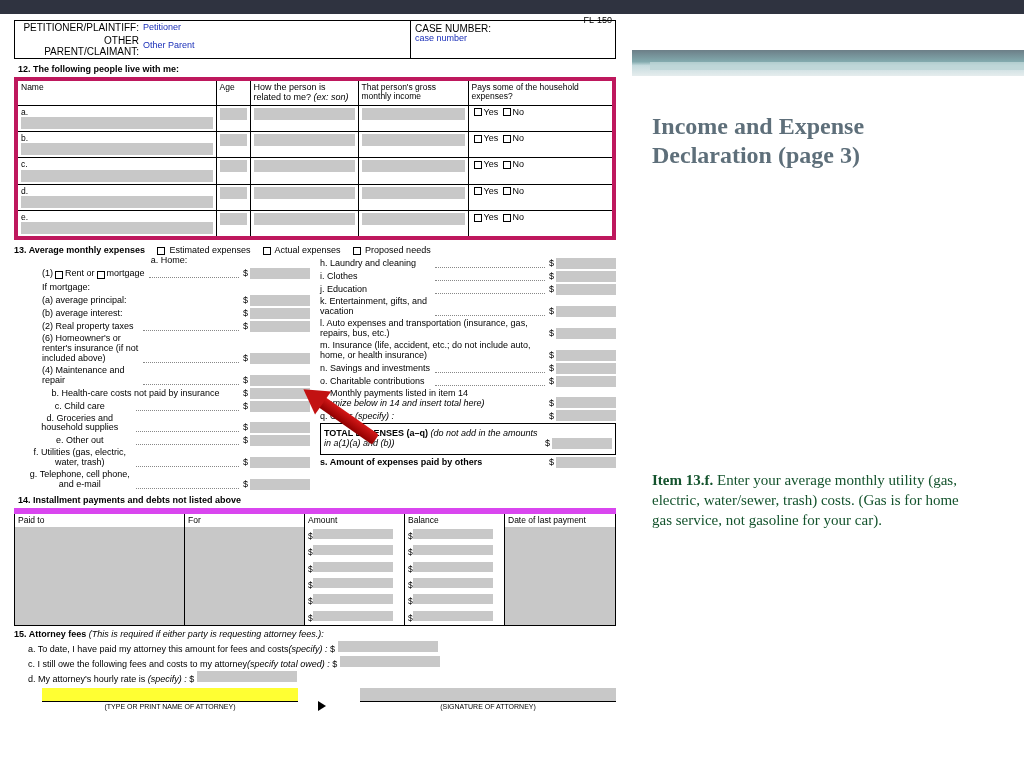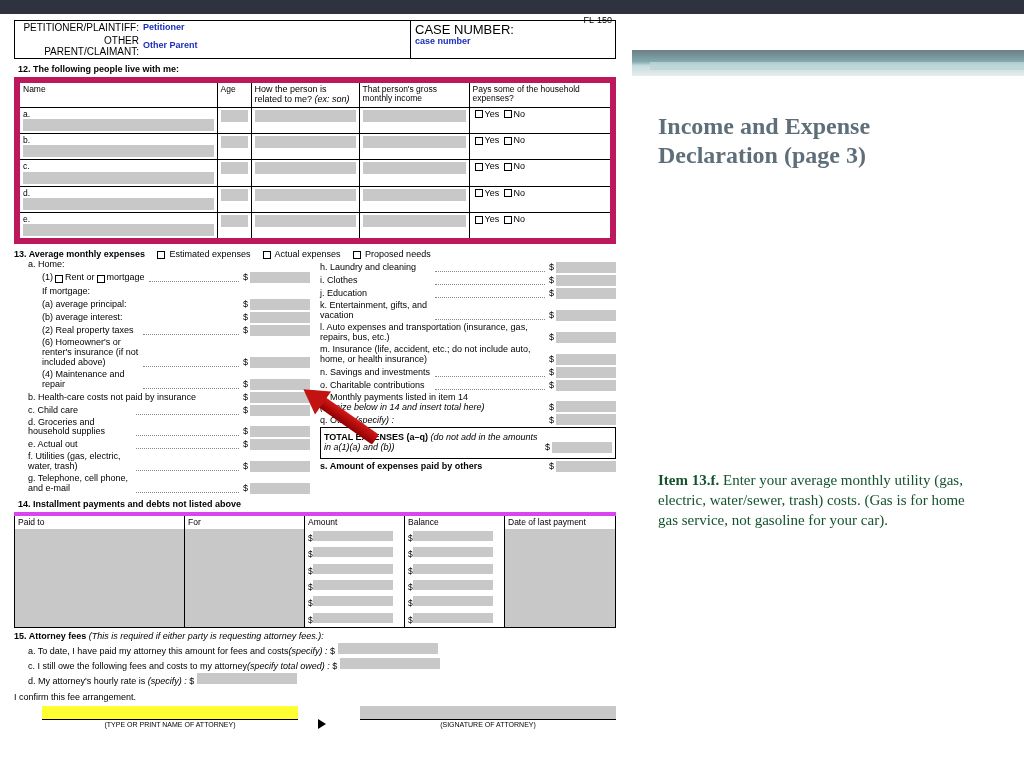--- a/index.html
+++ b/index.html
@@ -1,54 +1,54 @@
 <!DOCTYPE html>
 <html><head>
 <meta charset="utf-8">
 <style>
   * { margin:0; padding:0; box-sizing:border-box; }
   body { font-family: Arial, Helvetica, sans-serif; background:#fff; width:1024px; height:768px; overflow:hidden; }
   .topbar { position:absolute; top:0; left:0; right:0; height:14px; background:#2f3340; }
   .decostrip { position:absolute; top:50px; left:632px; right:0; height:26px;
     background:linear-gradient(#1d3947 0%, #3f7c82 45%, #a7c8cc 60%, #d8e3e5 100%); opacity:.65; }
   .decostrip2 { position:absolute; top:62px; left:650px; right:0; height:8px; background:#bcd4d6; opacity:.8; }
-  .sidebar { position:absolute; right:36px; top:112px; width:330px; }
+  .sidebar { position:absolute; right:42px; top:112px; width:330px; }
   .sidebar h1 { color:#5e6f7a; font-size:24px; line-height:1.2; font-weight:600; font-family:Georgia,serif; margin-bottom:300px;}
   .sidebar p { color:#14532d; font-size:15px; line-height:1.35; font-family:Georgia,serif;}
   .sidebar p b{font-weight:700;}
   
   .form { position:absolute; top:20px; left:14px; width:602px; font-size:9px; color:#000; line-height:1.1;}
   .form * {font-size:9px;}
   .formcode{position:absolute;right:4px;top:-4px;font-weight:400;}
   .headbox{border:1px solid #000;display:flex;}
   .headL{width:396px;border-right:1px solid #000;}
   .headR{flex:1;padding:2px 4px;}
   .headrow{display:flex;align-items:center;padding:1px 2px;}
   .headlbl{width:122px;text-align:right;font-size:10px;margin-right:4px;}
-  .blue{color:#1a2fb8;font-weight:700;}
+  .blue{color:#1a2fb8;font-weight:400;}
   .sec-t{font-weight:700;margin:4px 0 2px 4px;}
   .n12{margin-top:6px;}
-  .tbl{border:6px solid #be185d;width:100%;border-collapse:collapse;}
+  .tbl{border:4px solid #be185d;width:100%;border-collapse:collapse;}
   .tbl td,.tbl th{border:1px solid #000;padding:2px 3px;text-align:left;font-weight:400;font-size:8.5px;vertical-align:top;}
   .gcell{background:#c8c8c8;height:12px;}
   .yn{white-space:nowrap;}
   .cb{display:inline-block;width:8px;height:8px;border:1px solid #000;margin:0 2px;vertical-align:middle;}
   .row13{margin-top:6px;}
   .twocol{display:flex;gap:10px;}
   .colL,.colR{flex:1;}
   .line{display:flex;align-items:flex-end;margin:2px 0;}
   .line .lab{flex:1;}
   .dots{flex:1;border-bottom:1px dotted #888;margin:0 4px 1px;}
   .amt{width:60px;height:11px;background:#c8c8c8;display:inline-block;}
   .dol{margin-right:2px;}
-  .indent{margin-left:14px;}
+  .indent{margin-left:14px;text-align:center;}
   .indent2{margin-left:28px;}
   .it{font-style:italic;margin-top:10px;}
   .totbox{border:1px solid #000;padding:3px;margin-top:2px;}
-  .tbl14{border-top:4px solid #d946ef;border-bottom:1px solid #000;border-left:1px solid #000;width:100%;border-collapse:collapse;margin-top:2px;}
+  .tbl14{border-top:6px solid #d946ef;border-bottom:1px solid #000;border-left:1px solid #000;width:100%;border-collapse:collapse;margin-top:2px;}
   .tbl14 td,.tbl14 th{border-right:1px solid #000;padding:2px 3px;font-weight:400;text-align:left;font-size:8.5px;}
   .tbl14 .g{background:#c8c8c8;}
   .atty{margin-top:4px;}
   .atty div{margin:1px 0 1px 14px;}
   .sigrow{display:flex;align-items:flex-end;margin-top:10px;gap:6px;}
   .sigL{flex:1;position:relative;}
   .sigline{border-bottom:1px solid #000;height:14px;background:#ffff33;}
   .sigR{flex:1;}
   .sigcap{font-size:7px;text-align:center;margin-top:1px;}
   .tri{width:0;height:0;border-left:8px solid #000;border-top:5px solid transparent;border-bottom:5px solid transparent;}
@@ -77,21 +77,21 @@
       <div class="headrow">
           <div class="headlbl">PETITIONER/PLAINTIFF:</div>
           <div class="blue">Petitioner</div>
         </div>
       <div class="headrow">
           <div class="headlbl">OTHER PARENT/CLAIMANT:</div>
           <div class="blue">Other Parent</div>
         </div>
     </div>
     <div class="headR">
-      <div style="font-size:13px">CASE NUMBER:</div>
+      <div style="font-size:10px">CASE NUMBER:</div>
       <div class="blue">case number</div>
     </div>
   </div>
 
   <div class="n12">
     <div class="sec-t">12.  The following people live with me:</div>
     <table class="tbl">
       <tbody>
           <tr>
         <th style="width:200px">Name</th>
@@ -224,21 +224,21 @@
             <span class="dol">$</span>
             <span class="amt"></span>
           </div>
         <div class="line indent">
             <span class="lab">d. Groceries and household supplies</span>
             <span class="dots"></span>
             <span class="dol">$</span>
             <span class="amt"></span>
           </div>
         <div class="line indent">
-            <span class="lab">e. Actual out</span>
+            <span class="lab">e. Other out</span>
             <span class="dots"></span>
             <span class="dol">$</span>
             <span class="amt"></span>
           </div>
         <div class="line indent">
             <span class="lab">f. Utilities (gas, electric, water, trash)</span>
             <span class="dots"></span>
             <span class="dol">$</span>
             <span class="amt"></span>
           </div>
@@ -377,21 +377,20 @@
           </tr>
     </tbody>
       </table>
   </div>
 
   <div class="atty">
     <div style="margin-left:0"><b>15.  Attorney fees </b><span class="it">(This is required if either party is requesting attorney fees.):</span></div>
     <div><span>a.   To date, I have paid my attorney this amount for fees and costs</span><span class="it">(specify) :</span> $ <span class="amt" style="width:100px"></span></div>
     <div><span>c.   I still owe the following fees and costs to my attorney</span><span class="it">(specify total owed) :</span> $ <span class="amt" style="width:100px"></span></div>
     <div><span>d.   My attorney's hourly rate is </span><span class="it">(specify) :</span> $ <span class="amt" style="width:100px"></span></div>
-    <div style="margin-left:0;margin-top:6px">I confirm this fee arrangement.</div>
     <div class="sigrow" style="margin-left:0">
       <div class="sigL">
           <div class="sigline"></div>
           <div class="sigcap">(TYPE OR PRINT NAME OF ATTORNEY)</div>
         </div>
       <div class="tri"></div>
       <div class="sigR">
           <div style="border-bottom:1px solid #000;height:14px;background:#c8c8c8"></div>
           <div class="sigcap">(SIGNATURE OF ATTORNEY)</div>
         </div>

